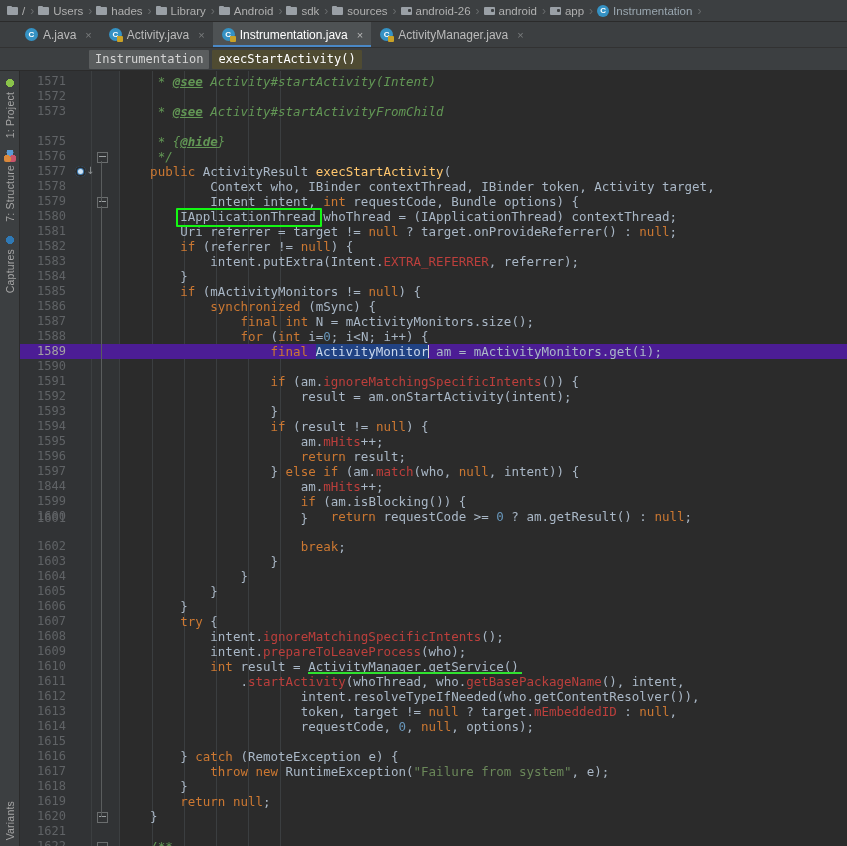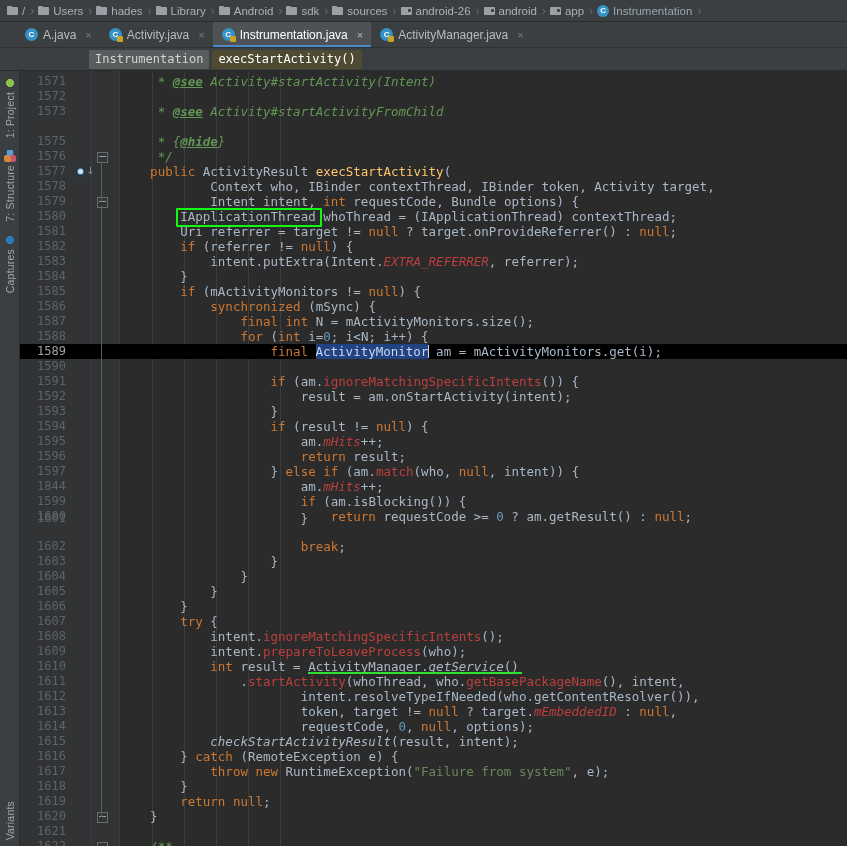--- a/index.html
+++ b/index.html
@@ -80,21 +80,21 @@
   .gutter .vline{position:absolute;top:0;bottom:0;width:1px;background:#3c3f41;}
 
   .code{position:absolute;left:0;top:0;right:0;bottom:0;overflow:hidden;
     font-family:"DejaVu Sans Mono","Liberation Mono",monospace;
     font-size:12.5px;line-height:15px;}
 
   .ln{position:relative;height:15px;white-space:pre;}
   .ln .num{position:absolute;left:0;width:46px;text-align:right;color:#606366;
      font-family:"DejaVu Sans Mono","Liberation Mono",monospace;font-size:12px;}
   .ln .src{position:absolute;left:100px;right:0;color:#a9b7c6;}
-  .ln.cur{background:#000000;}
+  .ln.cur{background:#4c1d95;}
   .ln.cur .num{color:#a4a3a3;}
 
   
   .fold{position:absolute;left:77px;width:9px;height:9px;top:3px;
      border:1px solid #6a6d6e;background:#313335;}
   .fold:before{content:"";position:absolute;left:1px;right:1px;top:3px;height:1px;background:#9b9fa1;}
   .foldline{position:absolute;left:81px;width:1px;background:#5a5d5e;}
 
   
   .ovr{position:absolute;left:55px;top:2px;width:11px;height:11px;border-radius:50%;
@@ -105,21 +105,21 @@
   .iguide{position:absolute;top:0;bottom:0;width:1px;background:#3b3e40;}
 
   
   .kw{color:#cc7832;margin-top:12px;}
   .cm{color:#629755;font-style:italic;}
   .tag{color:#629755;font-style:italic;text-decoration:underline;font-weight:bold;}
   .str{color:#6a8759;}
   .num2{color:#6897bb;}
   .meth{color:#ffc66d;}
   .err{color:#bc3f3c;}
-  .stat{font-style:italic;}
+  .stat{}
   .pln{color:#a9b7c6;}
 
   
   .greenbox{
     position:absolute;border:2px solid #13f713;border-radius:1px;
     pointer-events:none;
   }
   .greenline{position:absolute;height:2px;background:#2fe22f;}
   .sel{background:#214283;color:#c9d7ec;}
 </style>
@@ -297,21 +297,21 @@
           <div class="ln" style="top: 513px; position: absolute; left: 0px; right: 0px;"><span class="num">1605</span><span class="src"><span class="pln">            }</span></span></div>
           <div class="ln" style="top: 528px; position: absolute; left: 0px; right: 0px;"><span class="num">1606</span><span class="src"><span class="pln">        }</span></span></div>
           <div class="ln" style="top: 543px; position: absolute; left: 0px; right: 0px;"><span class="num">1607</span><span class="src"><span class="pln">        </span><span class="kw">try</span><span class="pln"> {</span></span></div>
           <div class="ln" style="top: 558px; position: absolute; left: 0px; right: 0px;"><span class="num">1608</span><span class="src"><span class="pln">            </span><span class="pln">intent</span><span class="pln">.</span><span class="err">ignoreMatchingSpecificIntents</span><span class="pln">();</span></span></div>
           <div class="ln" style="top: 573px; position: absolute; left: 0px; right: 0px;"><span class="num">1609</span><span class="src"><span class="pln">            </span><span class="pln">intent</span><span class="pln">.</span><span class="err">prepareToLeaveProcess</span><span class="pln">(</span><span class="pln">who</span><span class="pln">);</span></span></div>
           <div class="ln" style="top: 588px; position: absolute; left: 0px; right: 0px;"><span class="num">1610</span><span class="src"><span class="pln">            </span><span class="kw">int</span><span class="pln"> </span><span class="pln">result</span><span class="pln"> = </span><span class="pln">ActivityManager</span><span class="pln">.</span><span class="stat">getService</span><span class="pln">()</span></span></div>
           <div class="ln" style="top: 603px; position: absolute; left: 0px; right: 0px;"><span class="num">1611</span><span class="src"><span class="pln">                .</span><span class="err">startActivity</span><span class="pln">(</span><span class="pln">whoThread</span><span class="pln">, </span><span class="pln">who</span><span class="pln">.</span><span class="err">getBasePackageName</span><span class="pln">(), </span><span class="pln">intent</span><span class="pln">,</span></span></div>
           <div class="ln" style="top: 618px; position: absolute; left: 0px; right: 0px;"><span class="num">1612</span><span class="src"><span class="pln">                        </span><span class="pln">intent</span><span class="pln">.</span><span class="pln">resolveTypeIfNeeded</span><span class="pln">(</span><span class="pln">who</span><span class="pln">.</span><span class="pln">getContentResolver</span><span class="pln">()),</span></span></div>
           <div class="ln" style="top: 633px; position: absolute; left: 0px; right: 0px;"><span class="num">1613</span><span class="src"><span class="pln">                        </span><span class="pln">token</span><span class="pln">, </span><span class="pln">target</span><span class="pln"> != </span><span class="kw">null</span><span class="pln"> ? </span><span class="pln">target</span><span class="pln">.</span><span class="err stat">mEmbeddedID</span><span class="pln"> : </span><span class="kw">null</span><span class="pln">,</span></span></div>
           <div class="ln" style="top: 648px; position: absolute; left: 0px; right: 0px;"><span class="num">1614</span><span class="src"><span class="pln">                        </span><span class="pln">requestCode</span><span class="pln">, </span><span class="num2">0</span><span class="pln">, </span><span class="kw">null</span><span class="pln">, </span><span class="pln">options</span><span class="pln">);</span></span></div>
-          <div class="ln" style="top: 663px; position: absolute; left: 0px; right: 0px;"><span class="num">1615</span><span class="src"><span class="pln">            </span><span class="stat">checkStartActivityResult</span><span class="pln">(</span><span class="pln">result</span><span class="pln">, </span><span class="pln">intent</span><span class="pln">);</span></span></div>
+          <div class="ln" style="top: 663px; position: absolute; left: 0px; right: 0px;"><span class="num">1615</span></div>
           <div class="ln" style="top: 678px; position: absolute; left: 0px; right: 0px;"><span class="num">1616</span><span class="src"><span class="pln">        } </span><span class="kw">catch</span><span class="pln"> (</span><span class="pln">RemoteException</span><span class="pln"> </span><span class="pln">e</span><span class="pln">) {</span></span></div>
           <div class="ln" style="top: 693px; position: absolute; left: 0px; right: 0px;"><span class="num">1617</span><span class="src"><span class="pln">            </span><span class="kw">throw</span><span class="pln"> </span><span class="kw">new</span><span class="pln"> </span><span class="pln">RuntimeException</span><span class="pln">(</span><span class="str">"Failure from system"</span><span class="pln">, </span><span class="pln">e</span><span class="pln">);</span></span></div>
           <div class="ln" style="top: 708px; position: absolute; left: 0px; right: 0px;"><span class="num">1618</span><span class="src"><span class="pln">        }</span></span></div>
           <div class="ln" style="top: 723px; position: absolute; left: 0px; right: 0px;"><span class="num">1619</span><span class="src"><span class="pln">        </span><span class="kw">return</span><span class="pln"> </span><span class="kw">null</span><span class="pln">;</span></span></div>
           <div class="ln" style="top: 738px; position: absolute; left: 0px; right: 0px;"><span class="num">1620</span><span class="src"><span class="pln">    }</span></span></div>
           <div class="ln" style="top: 753px; position: absolute; left: 0px; right: 0px;"><span class="num">1621</span><span class="src"></span></div>
           <div class="ln" style="top: 768px; position: absolute; left: 0px; right: 0px;"><span class="num">1622</span><span class="src"><span class="cm">    /**</span></span></div>
           <div class="sel" style="position: absolute; left: 295.52px; top: 273px; width: 112.8px; height: 15px; font: 12.5px / 15px &quot;DejaVu Sans Mono&quot;, &quot;Liberation Mono&quot;, monospace; white-space: pre;">ActivityMonitor</div>
           <div style="position: absolute; left: 408.32px; top: 274px; width: 1px; height: 13px; background: rgb(216, 216, 216);"></div>
           <div class="greenbox" style="left: 156.16px; top: 137px; width: 141.36px; height: 15px; border-color: rgb(19, 247, 19);"></div>

